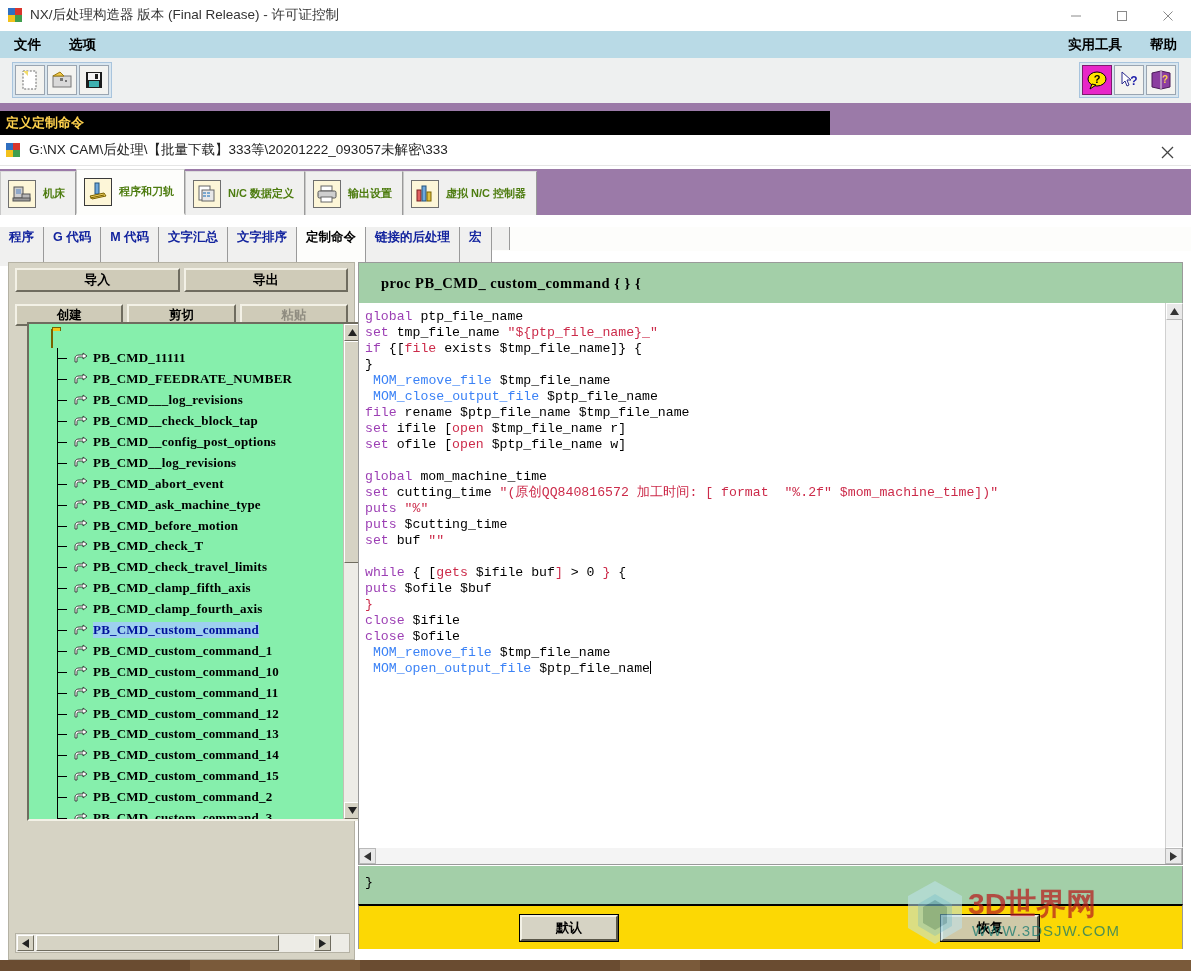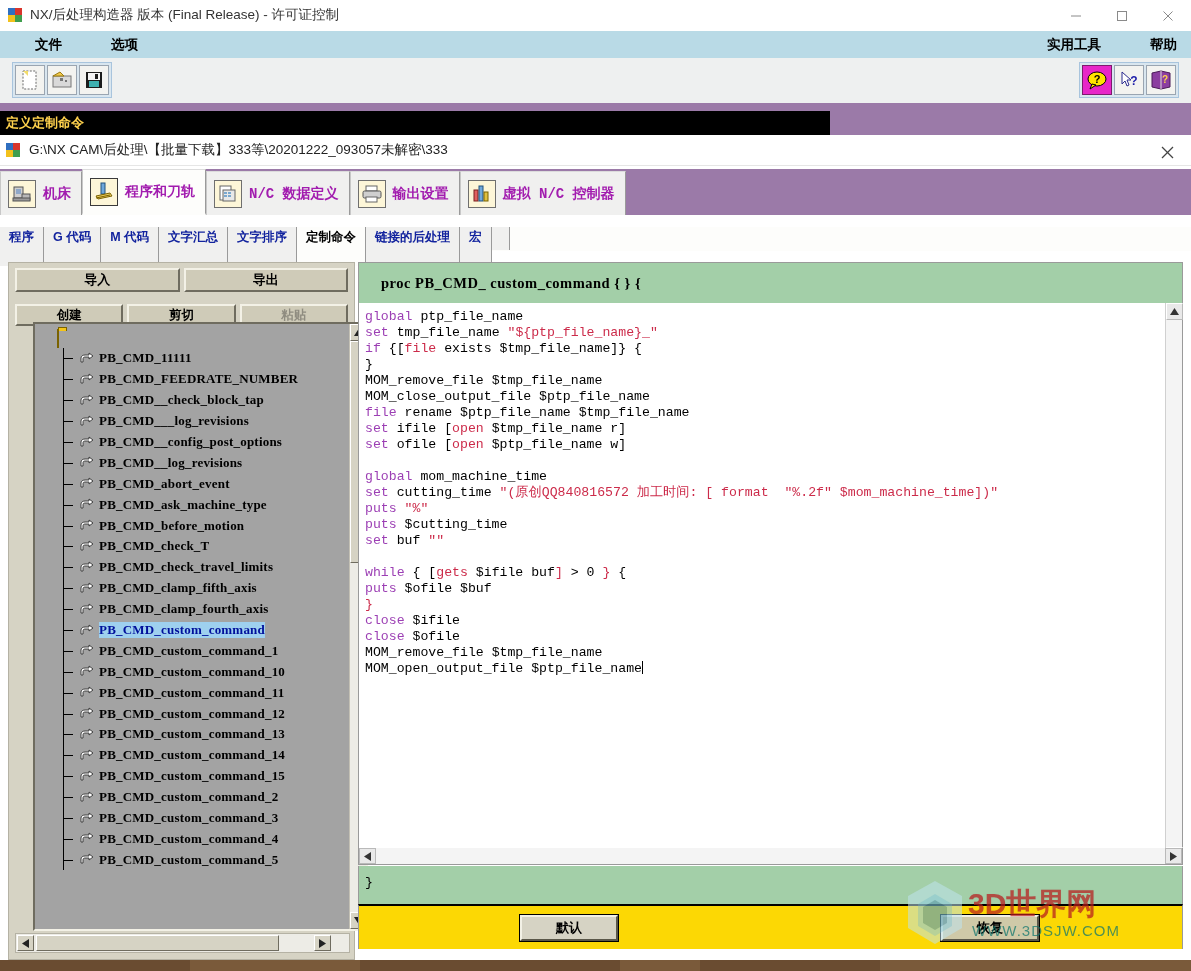--- a/index.html
+++ b/index.html
@@ -39,21 +39,21 @@
   }
   .win-btn svg { display:block; }
 
   
   .menubar {
     position:absolute; left:0; top:31px; width:1191px; height:27px;
     background:#b9dae6; display:flex; align-items:center;
   }
   .menu-item {
     font-size:13.5px; color:#000; font-weight:bold; padding:0 14px;
-    font-family:Liberation Sans, sans-serif; line-height:27px; cursor:default;margin-left:21px;
+    font-family:Liberation Sans, sans-serif; line-height:27px; cursor:default;
   }
   .menubar .right { position:absolute; right:0; top:0; display:flex; }
 
   
   .toolbar {
     position:absolute; left:0; top:58px; width:1191px; height:45px;
     background:#eef0f0; border-bottom:none;
   }
   .tb-group {
     position:absolute; top:4px; display:flex; gap:2px;
@@ -112,22 +112,22 @@
     background:#9b7aa8; display:flex; align-items:flex-end;
   }
   .bigtab {
     height:44px; display:flex; align-items:center; gap:7px;
     padding:0 10px 0 7px; background:#f0f0ef;
     border-left:1px solid #c8c8c8; border-right:1px solid #9a9a9a;
     border-top:1px solid #dcdcdc;
   }
   .bigtab.active { background:#fdfdfb; border-bottom:2px solid #fdfdfb; height:46px;text-align:right; }
   .bigtab .lbl {
-    font-size:14px; font-weight:bold; color:#a21caf;
-    font-family:Liberation Mono, monospace; white-space:nowrap;
+    font-size:11px; font-weight:bold; color:#4d7c0f;
+    font-family:Liberation Sans, sans-serif; white-space:nowrap;
   }
   .bt-ico {
     width:28px; height:28px; border:1px solid #6f6f6f; background:#fdf6d8;
     display:flex; align-items:center; justify-content:center; flex:0 0 auto;
   }
   .bigtab.active .bt-ico { border-color:#3a3a3a; }
 
   
   .subtabs {
     position:absolute; left:0; top:227px; width:1191px; height:24px;
@@ -155,22 +155,22 @@
     font-size:13px; font-weight:bold; color:#000;
     display:flex; align-items:center; justify-content:center;
     font-family:"Liberation Sans", sans-serif; margin-right:4px;
   }
   .pbtn:last-child { margin-right:0; }
   .pbtn.disabled { color:#8f8c80; }
   .btn-row.row2 { padding-top:12px; }
   .btn-row.row2 .pbtn { height:22px; font-size:12.5px; }
 
   .treewrap {
-    position:absolute; left:24px; top:59px; width:335px; height:609px;
-    background:#a3a3a3; border:2px inset #8e8b7e;
+    position:absolute; left:18px; top:59px; width:335px; height:499px;
+    background:#86efac; border:2px inset #8e8b7e;
     border-top:2px solid #6f6c5f; border-left:2px solid #6f6c5f;
     border-right:2px solid #f3f1e6; border-bottom:2px solid #f3f1e6;
     overflow:hidden;
   }
   .treeinner { position:absolute; left:0; top:0; width:317px; height:100%; overflow:hidden; }
   .tree-root { padding:6px 0 0 22px; }
   .folder-ico {
     width:16px; height:13px; background:#f5c518; border:1px solid #7a6200;
     position:relative;
   }
@@ -260,21 +260,21 @@
     background:#f4f4f4; border-left:1px solid #d0d0d0;
   }
   .code {
     position:absolute; left:6px; top:6px; right:20px;
     font-family:"Liberation Mono", monospace;
     font-size:13.2px; line-height:16px; color:#000; white-space:pre;
   }
   .code .ln { height:16px; }
   .kw { color:#9c3fb4; }
   .arg { color:#cc2b4a; }
-  .mom { color:#000000; }
+  .mom { color:#3b82f6;margin-left:8px; }
   .caret {
     display:inline-block; width:1px; height:13px; background:#000;
     vertical-align:-2px;
   }
 
   .hscroll2 {
     position:absolute; left:358px; top:848px; width:825px; height:17px;
     background:#f4f4f4; border-left:1px solid #9a9a9a; border-right:1px solid #9a9a9a;
     border-bottom:1px solid #9a9a9a;
   }
@@ -543,28 +543,28 @@
               <span class="hand"><svg width="15" height="14" viewBox="0 0 15 14">
                   <path d="M2 7 C2 5 4 4 6 4 L10 4 L10 2 L14 5 L10 8 L10 6 L6 6 C5 6 4 6.5 4 7.5 L4 11 L2 11 Z" fill="#fff" stroke="#333" stroke-width="0.9"></path>
                 </svg></span>
               <span class="t-label">PB_CMD_FEEDRATE_NUMBER</span>
             </li>
             <li class="tree-item">
               <span class="elbow"></span>
               <span class="hand"><svg width="15" height="14" viewBox="0 0 15 14">
                   <path d="M2 7 C2 5 4 4 6 4 L10 4 L10 2 L14 5 L10 8 L10 6 L6 6 C5 6 4 6.5 4 7.5 L4 11 L2 11 Z" fill="#fff" stroke="#333" stroke-width="0.9"></path>
                 </svg></span>
+              <span class="t-label">PB_CMD___log_revisions</span>
+            </li>
+            <li class="tree-item">
+              <span class="elbow"></span>
+              <span class="hand"><svg width="15" height="14" viewBox="0 0 15 14">
+                  <path d="M2 7 C2 5 4 4 6 4 L10 4 L10 2 L14 5 L10 8 L10 6 L6 6 C5 6 4 6.5 4 7.5 L4 11 L2 11 Z" fill="#fff" stroke="#333" stroke-width="0.9"></path>
+                </svg></span>
               <span class="t-label">PB_CMD__check_block_tap</span>
-            </li>
-            <li class="tree-item">
-              <span class="elbow"></span>
-              <span class="hand"><svg width="15" height="14" viewBox="0 0 15 14">
-                  <path d="M2 7 C2 5 4 4 6 4 L10 4 L10 2 L14 5 L10 8 L10 6 L6 6 C5 6 4 6.5 4 7.5 L4 11 L2 11 Z" fill="#fff" stroke="#333" stroke-width="0.9"></path>
-                </svg></span>
-              <span class="t-label">PB_CMD___log_revisions</span>
             </li>
             <li class="tree-item">
               <span class="elbow"></span>
               <span class="hand"><svg width="15" height="14" viewBox="0 0 15 14">
                   <path d="M2 7 C2 5 4 4 6 4 L10 4 L10 2 L14 5 L10 8 L10 6 L6 6 C5 6 4 6.5 4 7.5 L4 11 L2 11 Z" fill="#fff" stroke="#333" stroke-width="0.9"></path>
                 </svg></span>
               <span class="t-label">PB_CMD__config_post_options</span>
             </li>
             <li class="tree-item">
               <span class="elbow"></span>

